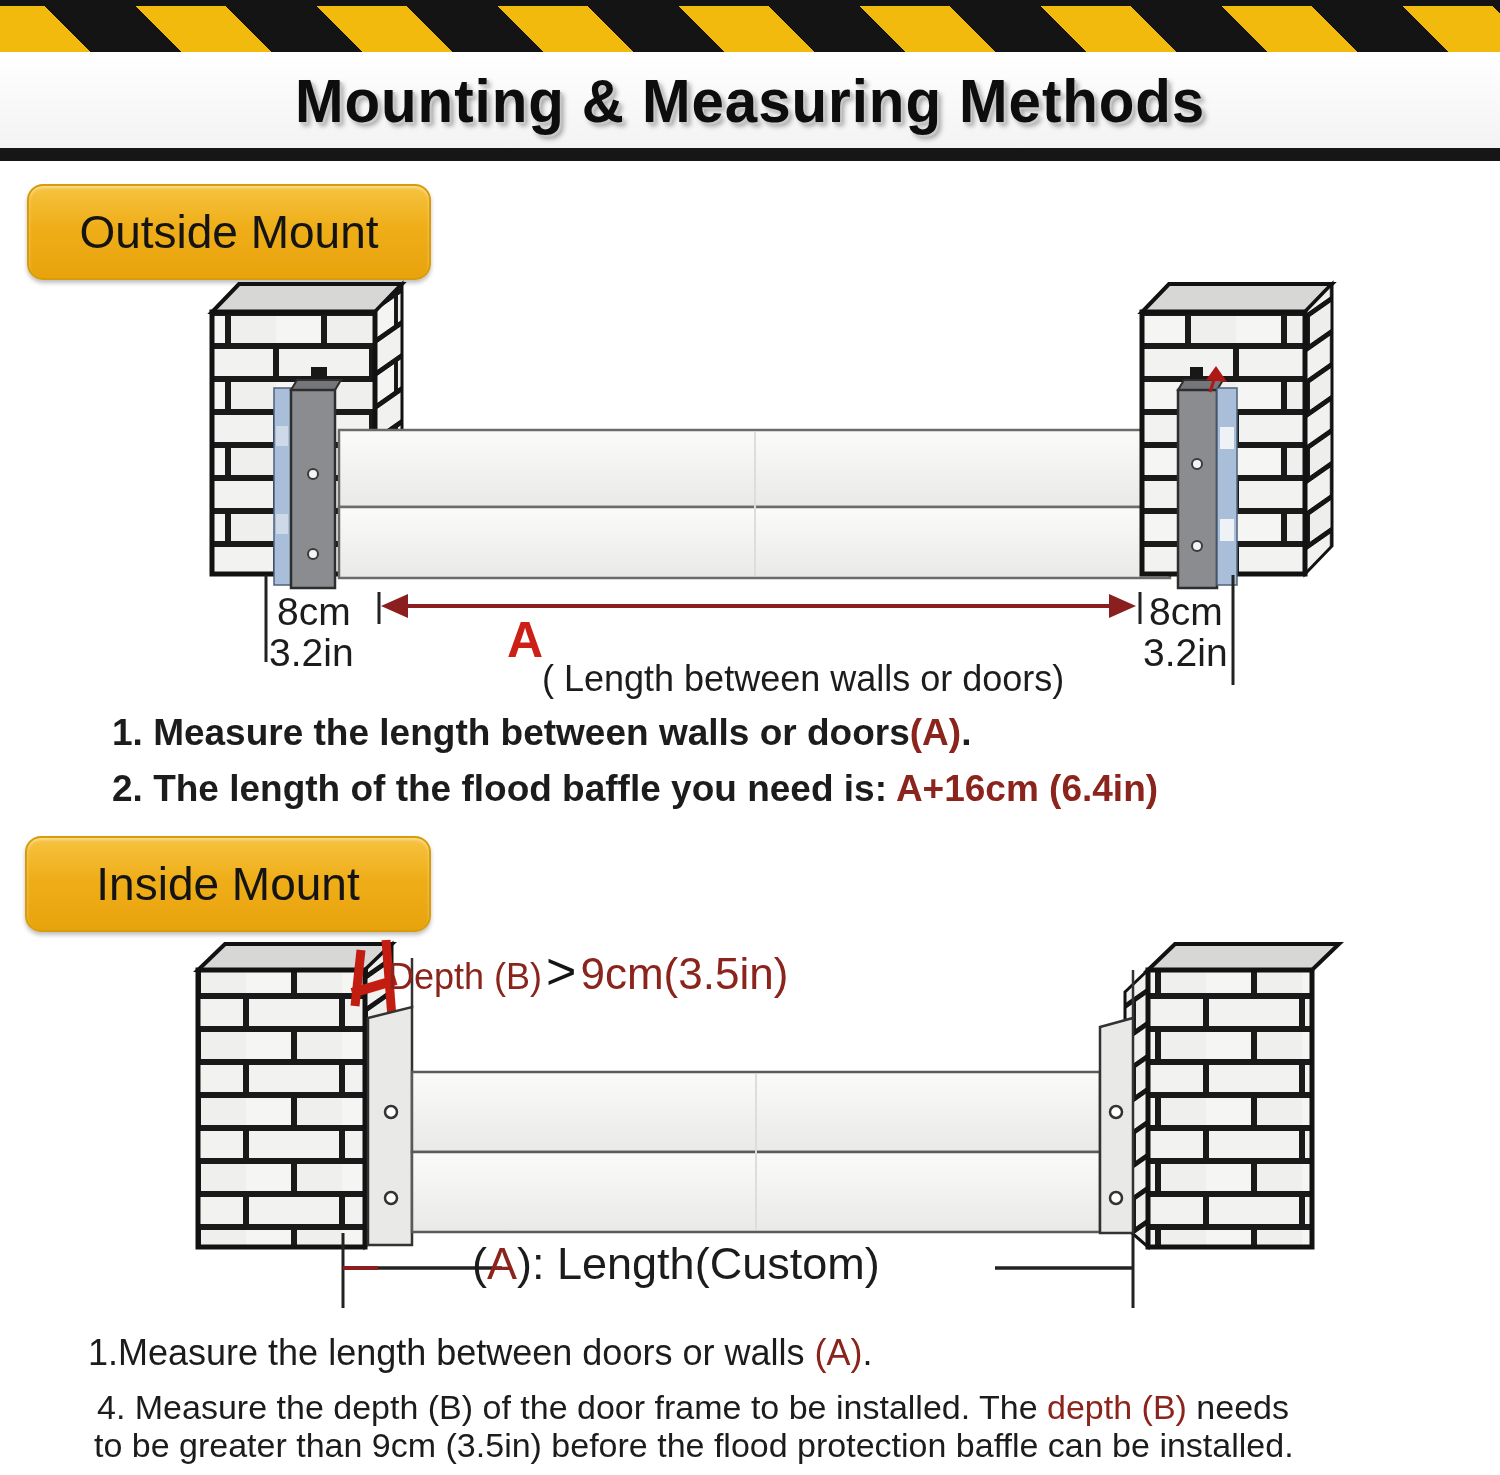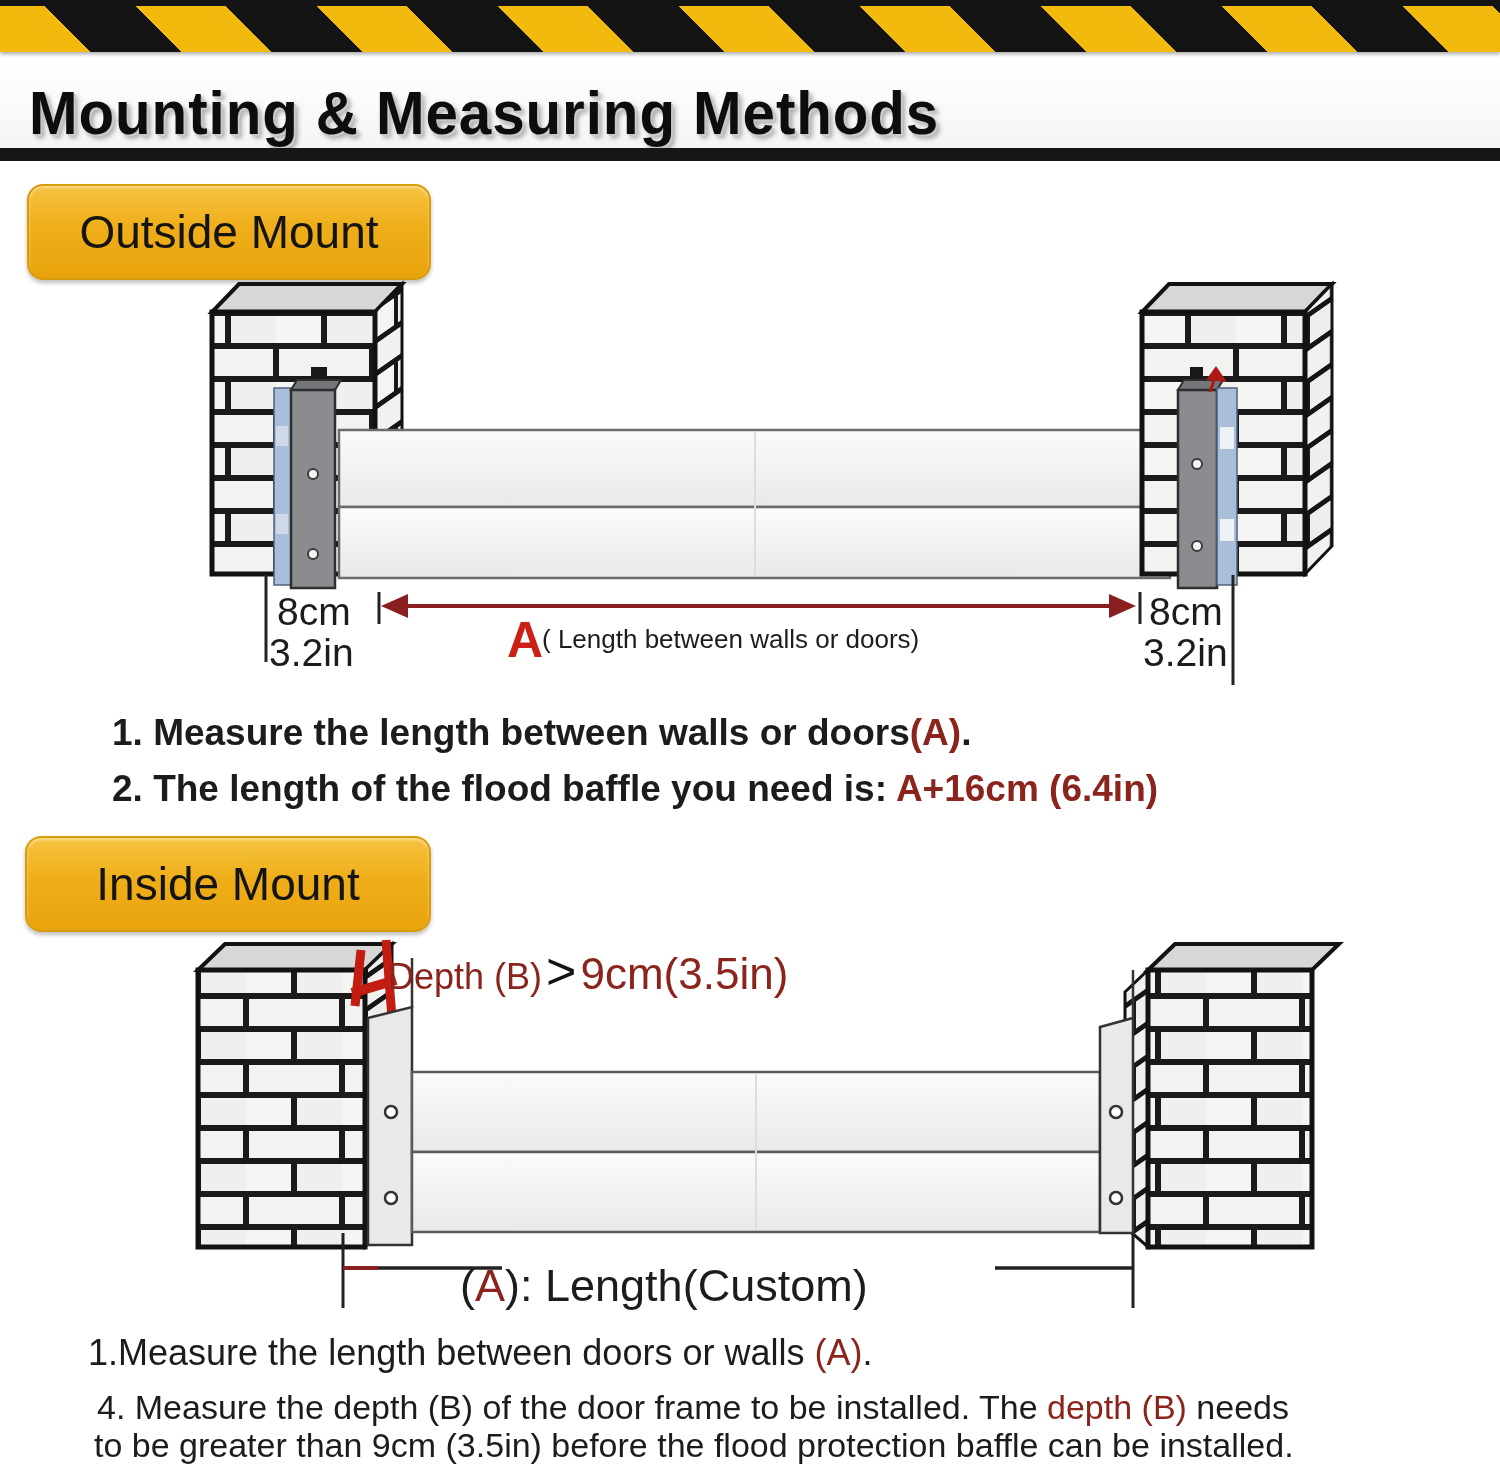--- a/index.html
+++ b/index.html
@@ -5,22 +5,22 @@
   html,body{margin:0;padding:0;background:#ffffff;}
   .page{position:relative;width:1500px;height:1475px;background:#ffffff;overflow:hidden;
         font-family:"Liberation Sans",sans-serif;color:#1c1c1c;}
   .abs{position:absolute;}
   .lbl{white-space:nowrap;line-height:1.05;}
 
   
   .hazard{left:0;top:0;width:1500px;height:46px;border-top:6px solid #141414;
           background:repeating-linear-gradient(45deg,#f3ba0e 0 64px,#141414 64px 128px);
           box-shadow:0 2px 4px rgba(0,0,0,.35);}
-  .title-band{left:0;top:64px;width:1500px;height:96px;background:linear-gradient(180deg,#ffffff,#f3f3f3);
-              display:flex;align-items:center;}
+  .title-band{left:0;top:52px;width:1500px;height:96px;background:linear-gradient(180deg,#ffffff,#f3f3f3);
+              display:flex;align-items:center;justify-content:center;}
   .page-title{font-size:62px;font-weight:700;letter-spacing:1px;color:#0d0d0d;
               transform:scaleX(.94);
               text-shadow:2px 2px 0 #c9c9c9,4px 4px 5px rgba(0,0,0,.35);}
   .black-bar{left:0;top:148px;width:1500px;height:13px;background:#161616;}
 
   
   .badge{border-radius:16px;border:2px solid #d89c0a;
          background:linear-gradient(180deg,#f6c340 0%,#efae19 45%,#e8a30c 100%);
          box-shadow:0 3px 4px rgba(0,0,0,.25), inset 0 2px 3px rgba(255,255,255,.45);
          display:flex;align-items:center;justify-content:center;
@@ -127,21 +127,21 @@
       <line x1="960" y1="312" x2="960" y2="344" stroke="#222222" stroke-width="3"></line>
       <line x1="1053" y1="295" x2="1053" y2="405" stroke="#222222" stroke-width="3"></line>
     </g>
   </svg>
 
   <div class="abs lbl measure" style="left:277px;top:592px;">8cm</div>
   <div class="abs lbl measure" style="left:269px;top:633px;">3.2in</div>
   <div class="abs lbl measure" style="left:1149px;top:592px;">8cm</div>
   <div class="abs lbl measure" style="left:1143px;top:633px;">3.2in</div>
   <div class="abs lbl red" style="left:507px;top:614px;font-size:50px;font-weight:700;">A</div>
-  <div class="abs lbl" style="left:542px;top:626px;font-size:26px;">( Length between walls or doors)</div>
+  <div class="abs lbl" style="left:542px;top:660px;font-size:36px;">( Length between walls or doors)</div>
 
   <div class="abs lbl steps" style="left:112px;top:714px;">
     <span>1. Measure the length between walls or doors</span><span class="maroon">(A)</span><span>.</span>
   </div>
   <div class="abs lbl steps" style="left:112px;top:770px;">
     <span>2. The length of the flood baffle you need is: </span><span class="maroon">A+16cm (6.4in)</span>
   </div>
 
   <div class="abs badge badge-inside">
     <span>Inside Mount</span>
@@ -215,21 +215,21 @@
       <line x1="983" y1="303" x2="983" y2="378" stroke="#222222" stroke-width="3"></line>
     </g>
   </svg>
 
   <div class="abs depth-line" style="left:388px;top:944px;">
     <span class="lbl maroon depth-label">Depth (B) </span>
     <span class="lbl depth-gt">&gt;</span>
     <span class="lbl maroon depth-value">9cm(3.5in)</span>
   </div>
 
-  <div class="abs lbl len-line" style="left:460px;top:1240px;margin-top:22px;">
+  <div class="abs lbl len-line" style="left:472px;top:1240px;">
     <span>(</span><span class="maroon">A</span><span>): Length(Custom)</span>
   </div>
 
   <div class="abs lbl" style="left:88px;top:1334px;font-size:36px;">
     <span>1.Measure the length between doors or walls </span><span class="maroon">(A)</span><span>.</span>
   </div>
   <div class="abs lbl bsteps" style="left:97px;top:1390px;">
     <span>4. Measure the depth (B) of the door frame to be installed. The </span><span class="maroon">depth (B)</span><span> needs</span>
   </div>
   <div class="abs lbl bsteps" style="left:94px;top:1428px;">to be greater than 9cm (3.5in) before the flood protection baffle can be installed.</div>

